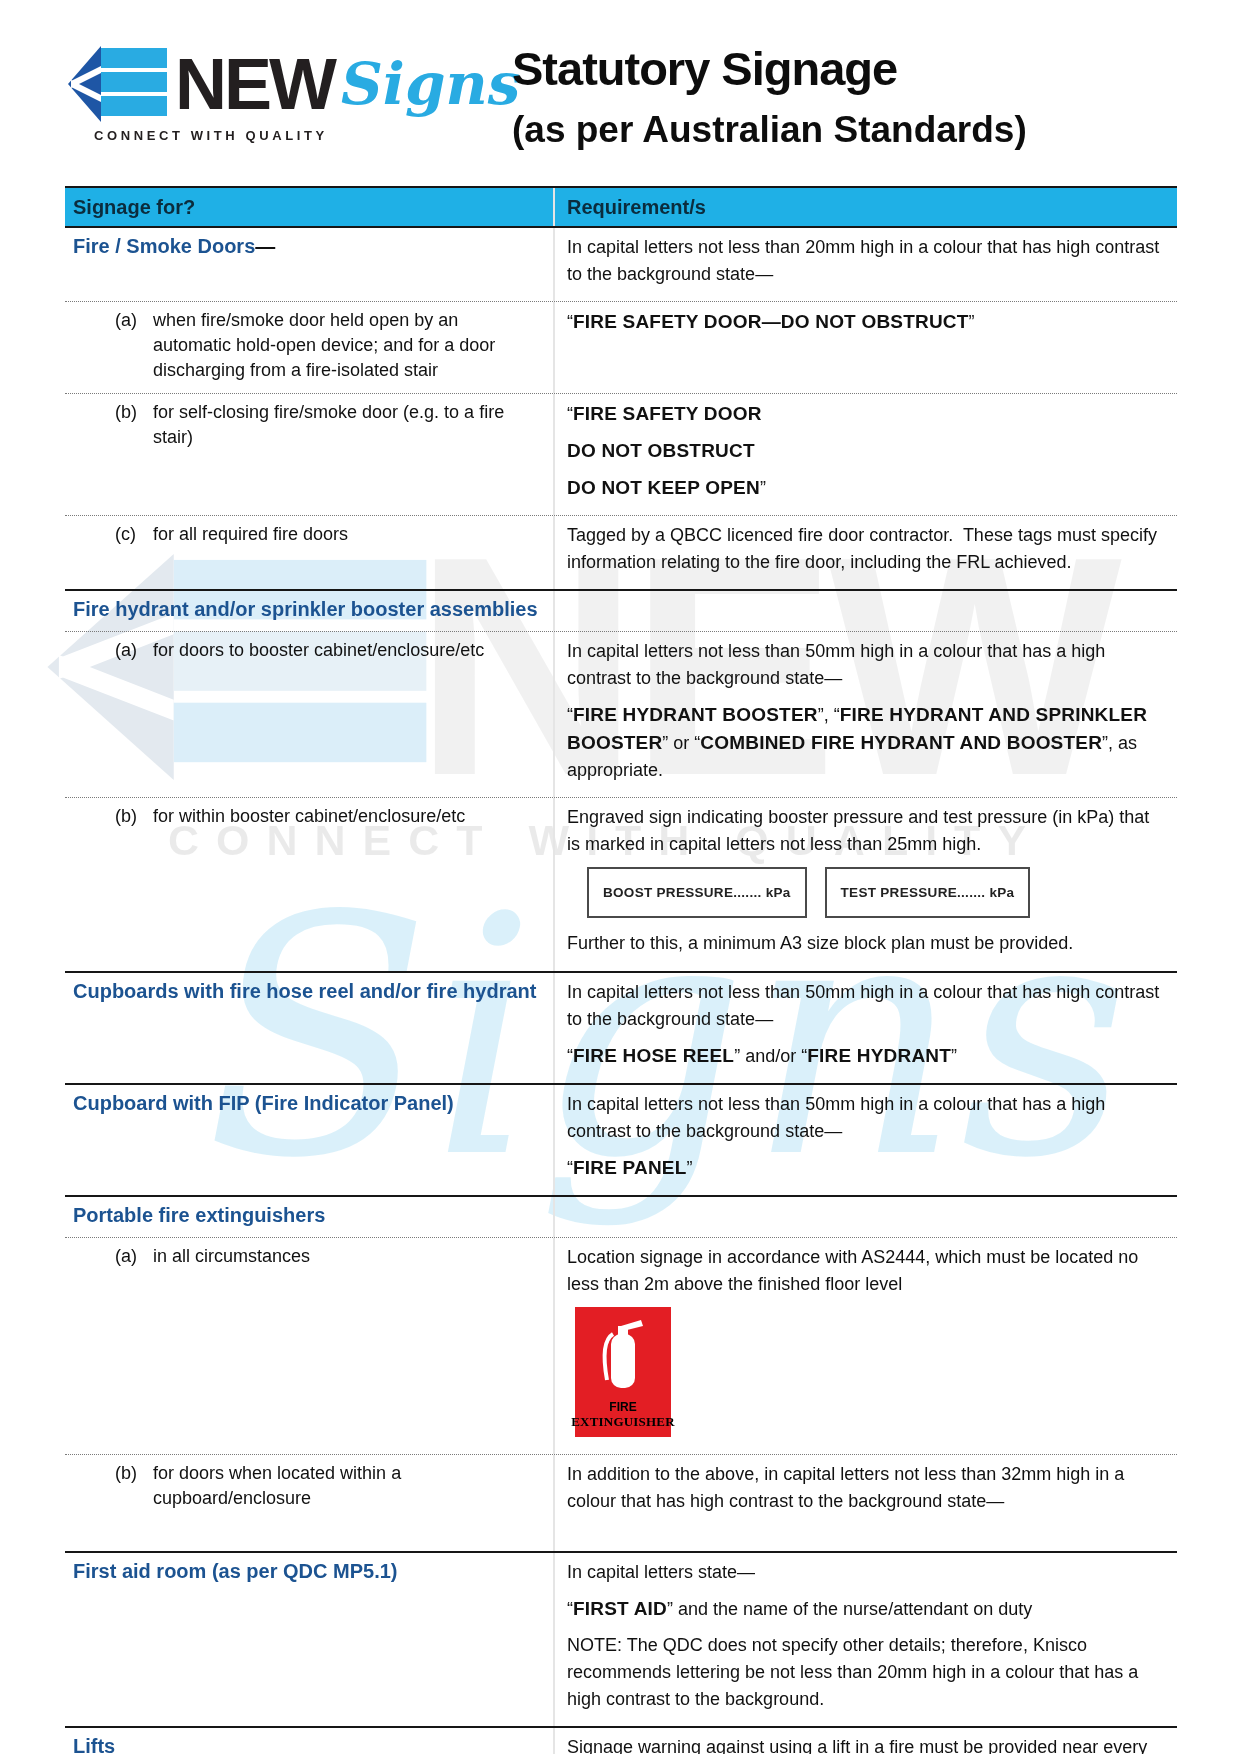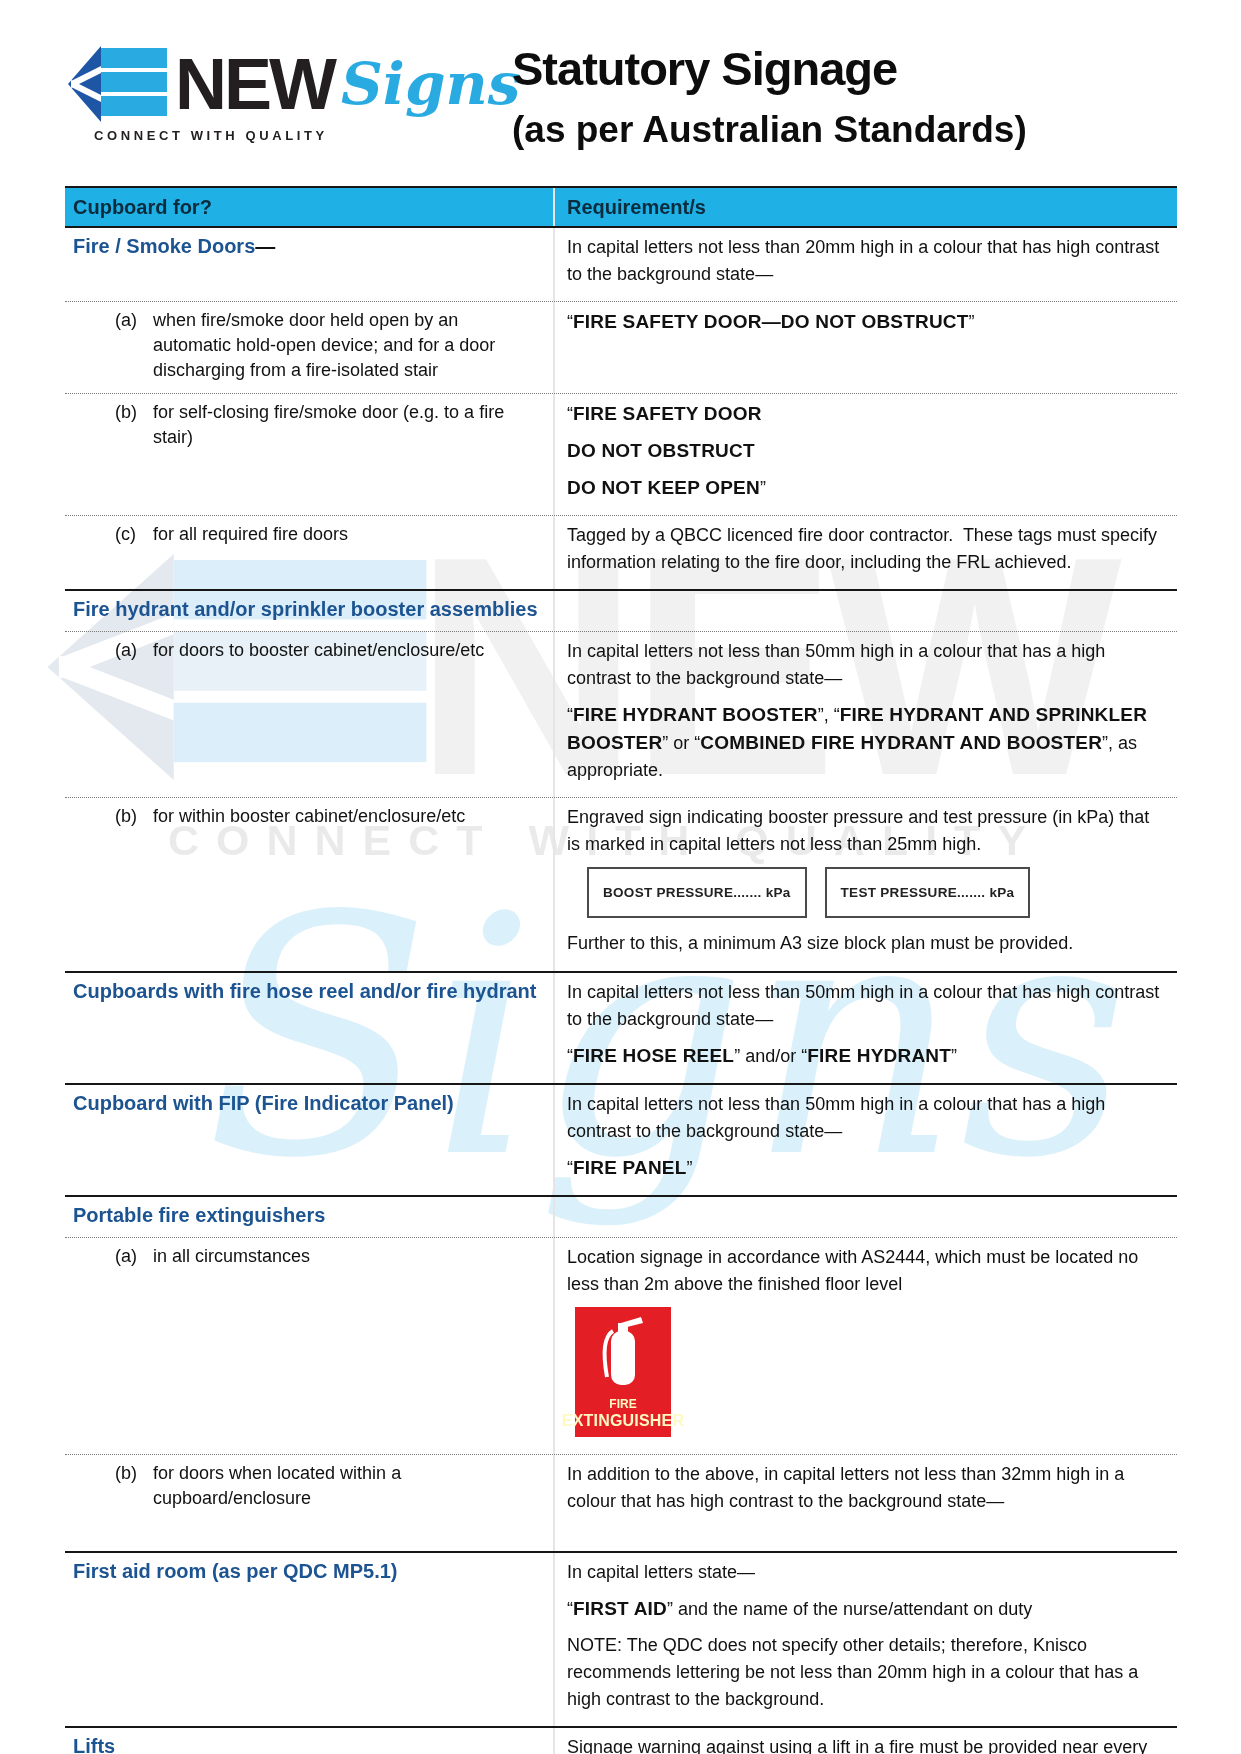--- a/index.html
+++ b/index.html
@@ -51,23 +51,23 @@
   .req-par b{font-size:19px;letter-spacing:0.2px;margin-top:20px;}
 
   .pressure-boxes{display:flex;gap:18px;margin:6px 0 12px 20px;}
   .pressure-box{display:inline-block;border:2px solid #4a4a4a;background:#fff;
         padding:16px 14px;font-size:13.5px;font-weight:bold;letter-spacing:0.3px;color:#222;}
 
   .ext-sign{width:96px;height:130px;background:var(--red,#E31E24);margin:8px 0 6px 8px;
         display:flex;flex-direction:column;align-items:center;justify-content:flex-end;
         padding-bottom:7px;box-sizing:border-box;}
   .ext-sign svg{width:52px;height:78px;margin-bottom:5px;}
-  .ext-line{color:#fef9c3;font-weight:bold;text-align:right;line-height:1.15;}
+  .ext-line{color:#000000;font-weight:bold;text-align:right;line-height:1.15;}
   .ext-line.l0{font-size:12px;}
-  .ext-line.l1{font-size:16px;letter-spacing:0.2px;}
+  .ext-line.l1{font-size:13px;letter-spacing:0.2px;font-family:Liberation Serif, serif;}
 
   
   .r0{min-height:62px}.r1{min-height:91px}.r2{min-height:106px}.r3{min-height:62px}
   .r4{min-height:40px}.r5{min-height:157px}.r6{min-height:173px}.r7{min-height:93px}
   .r8{min-height:95px}.r9{min-height:40px}.r10{min-height:216px}.r11{min-height:96px}
   .r12{min-height:150px}.r13{min-height:122px}
 </style>
 </head>
 <body>
 
@@ -104,21 +104,21 @@
       <div class="logo-tagline">CONNECT WITH QUALITY</div>
     </div>
     <div class="title-block">
       <div class="doc-title">Statutory Signage</div>
       <div class="doc-subtitle">(as per Australian Standards)</div>
     </div>
   </div>
 
   <div class="tbl">
     <div class="row thead">
-      <div class="cell left">Cupboard for?</div>
+      <div class="cell left">Signage for?</div>
       <div class="cell right">Requirement/s</div>
     </div>
     <div id="rows">
         <div class="row kind-section div-dotted r0">
           <div class="cell left"><span class="section-label">Fire / Smoke Doors</span><span class="section-suffix">—</span></div>
           <div class="cell right">
             <p class="req-par"><span>In capital letters not less than 20mm high in a colour that has high contrast to the background state—</span></p>
           </div>
         </div>
         <div class="row kind-item div-dotted r1">

